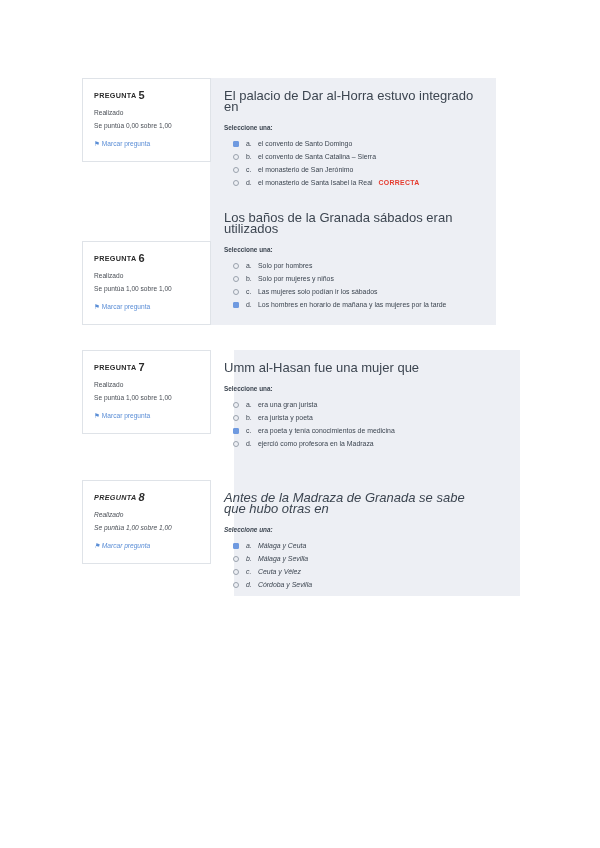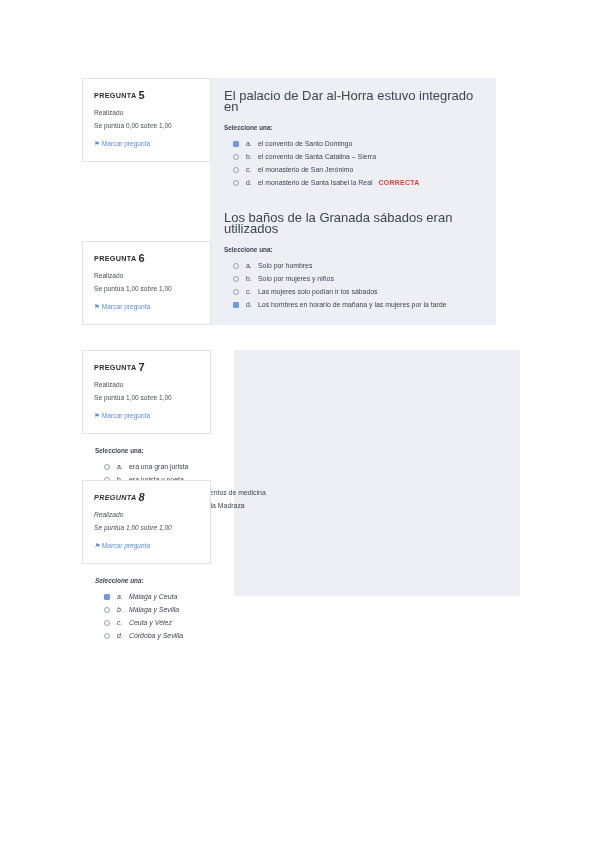--- a/index.html
+++ b/index.html
@@ -147,21 +147,21 @@
     position: absolute;
     left: 234px;
     top: 350px;
     width: 286px;
     height: 246px;
     background: #edeff4;
     z-index: 1;
   }
   .qblock.b7 .answerpanel,
   .qblock.b8 .answerpanel { background: transparent; }
-  .qblock.b7, .qblock.b8 { z-index: 3; flex-direction: column; }
+  .qblock.b7, .qblock.b8 { z-index: 3; }
 </style>
 </head>
 <body>
 
 <div class="page">
 
   <div class="grouped-bg"></div>
 
   <div class="qblock b5">
     <div class="infocard">
@@ -246,20 +246,21 @@
       <div class="q-label">
         <span>PREGUNTA</span><span class="qnum">7</span>
       </div>
       <div class="q-state">Realizado</div>
       <div class="q-grade">Se puntúa 1,00 sobre 1,00</div>
       <div class="q-flag">
         <span class="flag-icon">⚑</span><span>Marcar pregunta</span>
       </div>
     </div>
     <div class="answerpanel w1">
+      <div class="qtext">Umm al-Hasan fue una mujer que</div>
       <div class="choose-label">Seleccione una:</div>
       <div class="options">
         <div class="option">
           <span class="radio"></span>
           <span class="opt-letter">a.</span>
           <span class="opt-text">era una gran jurista</span>
         </div>
         <div class="option">
           <span class="radio"></span>
           <span class="opt-letter">b.</span>
@@ -284,20 +285,21 @@
       <div class="q-label">
         <span>PREGUNTA</span><span class="qnum">8</span>
       </div>
       <div class="q-state">Realizado</div>
       <div class="q-grade">Se puntúa 1,00 sobre 1,00</div>
       <div class="q-flag">
         <span class="flag-icon">⚑</span><span>Marcar pregunta</span>
       </div>
     </div>
     <div class="answerpanel w1">
+      <div class="qtext">Antes de la Madraza de Granada se sabe que hubo otras en</div>
       <div class="choose-label">Seleccione una:</div>
       <div class="options">
         <div class="option selected">
           <span class="radio"></span>
           <span class="opt-letter">a.</span>
           <span class="opt-text">Málaga y Ceuta</span>
         </div>
         <div class="option">
           <span class="radio"></span>
           <span class="opt-letter">b.</span>

